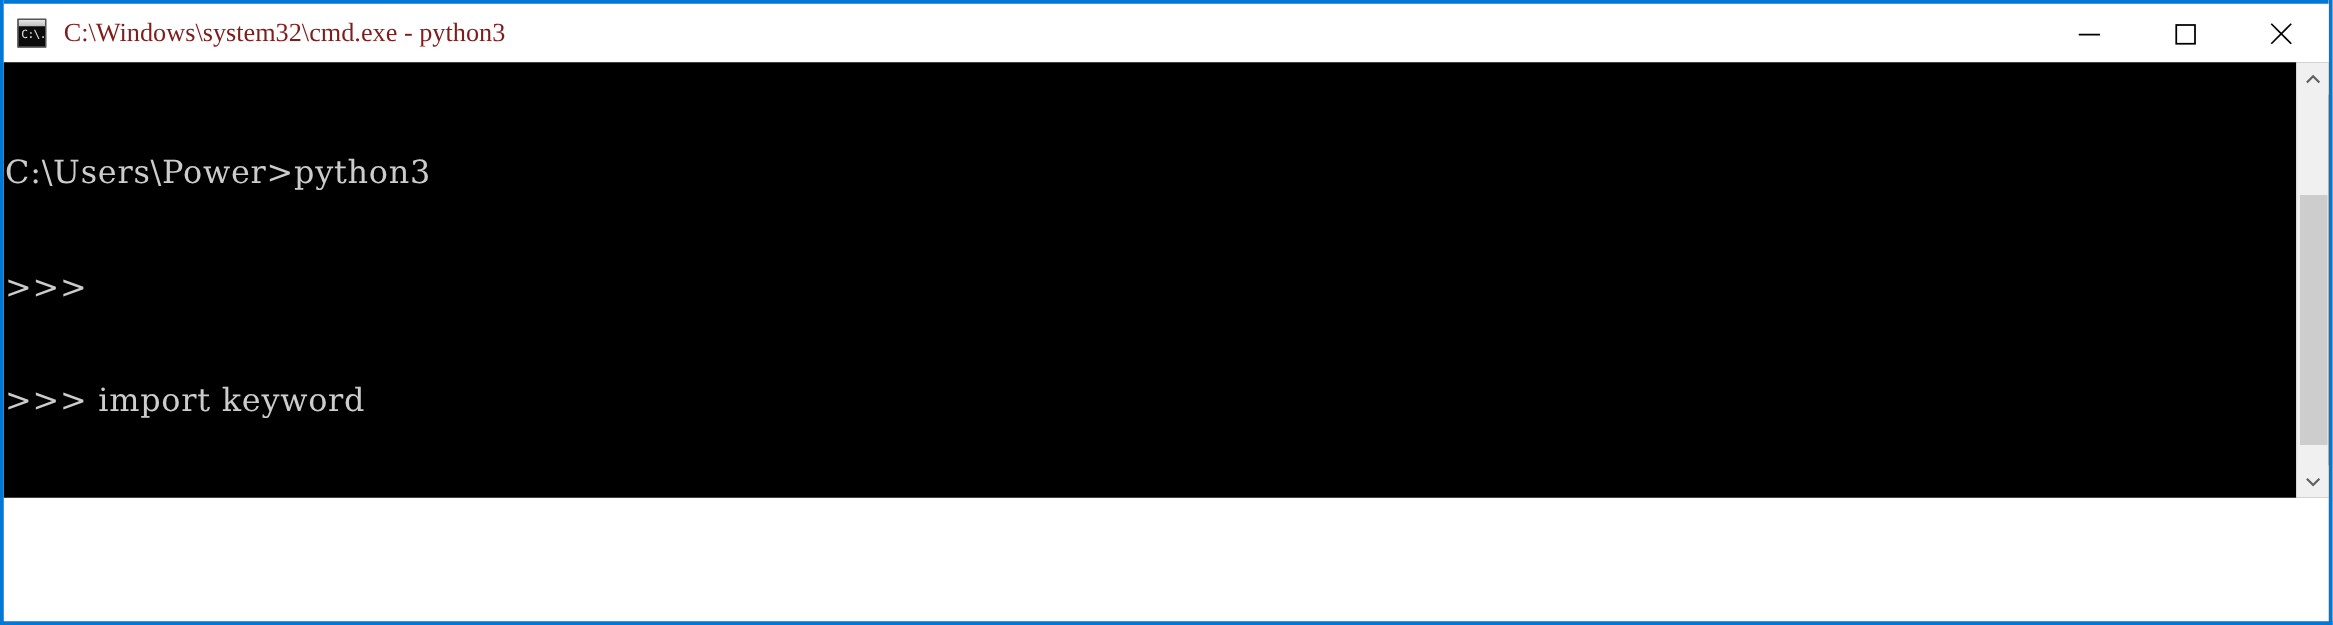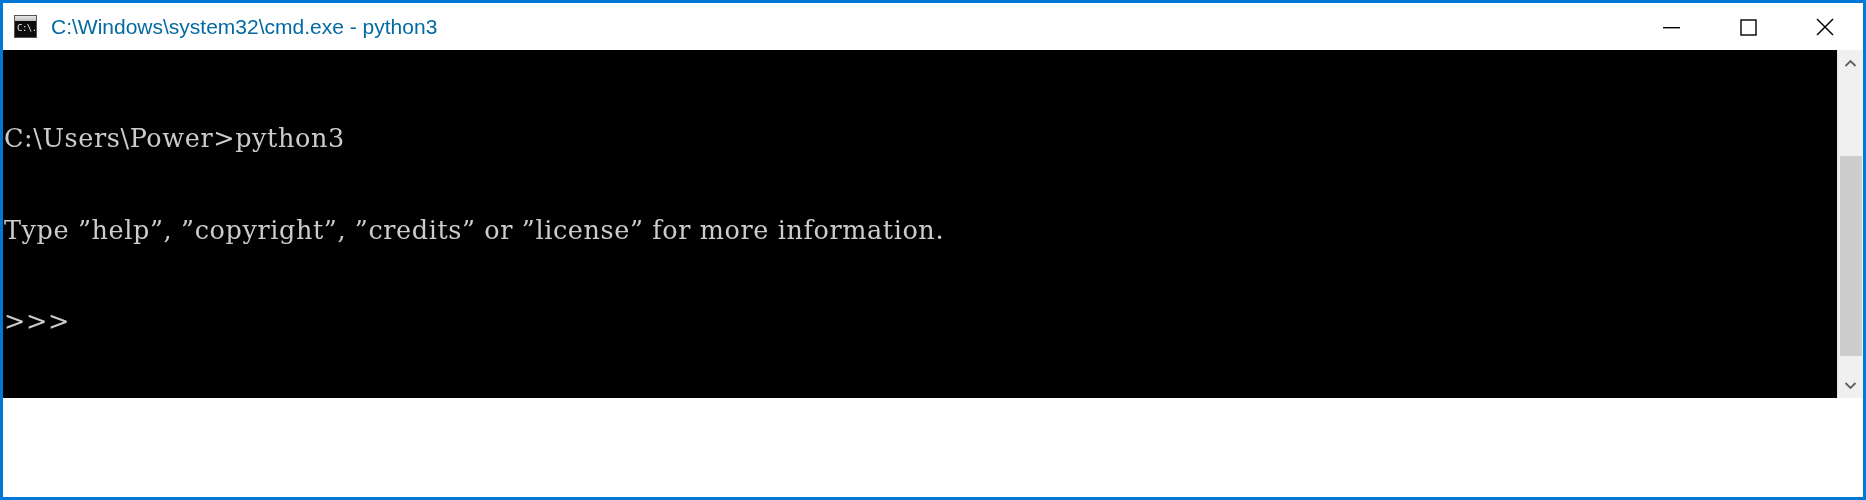--- a/index.html
+++ b/index.html
@@ -69,23 +69,23 @@
     top: 7px;
     color: #e8e8e8;
     font-family: "DejaVu Sans Mono", monospace;
     font-size: 9px;
     line-height: 10px;
     letter-spacing: -0.5px;
     white-space: nowrap;
   }
   #window-title {
     margin-left: 14px;
-    font-family: Liberation Sans, sans-serif;
+    font-family: Liberation Serif, serif;
     font-size: 21px;
-    color: #0369a1;
+    color: #7f1d1d;
     white-space: nowrap;
     overflow: hidden;
     text-overflow: ellipsis;
   }
 
   
   #caption-buttons {
     display: flex;
     align-items: stretch;
     height: 100%;
@@ -195,21 +195,20 @@
           <line x1="21" y1="5" x2="5" y2="21" stroke="#000000" stroke-width="1.4"></line>
         </svg>
       </button>
     </div>
   </div>
 
   <div id="console-area" style="background: rgb(0, 0, 0);">
 
     <div id="console-text" style="background: rgb(0, 0, 0); color: rgb(204, 204, 204);">
       <div class="console-line">C:\Users\Power&gt;python3</div>
-      <div class="console-line">Type ”help”, ”copyright”, ”credits” or ”license” for more information.</div>
       <div class="console-line">&gt;&gt;&gt;</div>
       <div class="console-line">&gt;&gt;&gt; import keyword</div>
       
       
       
       
       
       
     </div>
 

